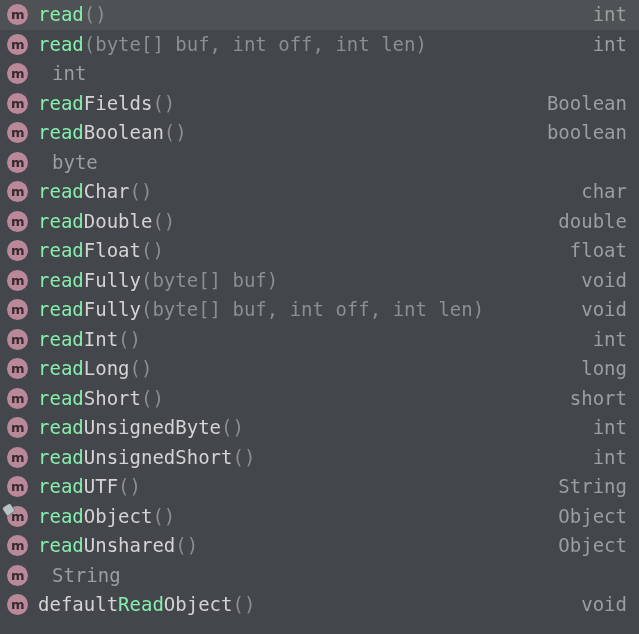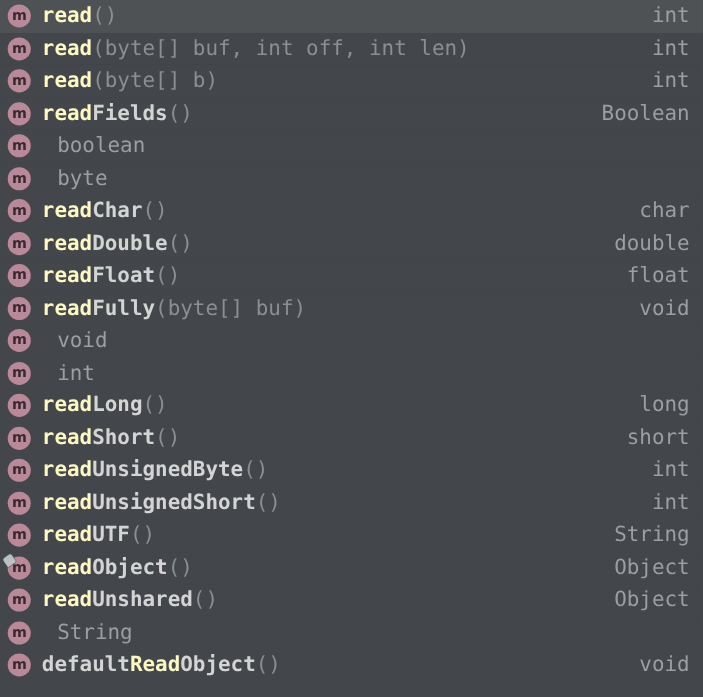--- a/index.html
+++ b/index.html
@@ -64,26 +64,26 @@
   }
   .sig {
     flex: 1 1 auto;
     white-space: nowrap;
     overflow: hidden;
     font-size: 19px;
     line-height: 29px;
     letter-spacing: 0px;
   }
   .sig .match {
-    color: #fef9c3;
-    font-weight: bold;
+    color: #86efac;
+    font-weight: normal;
   }
   .sig .rest {
     color: #d4d4d4;
-    font-weight: bold;
+    font-weight: normal;
   }
   .sig .params {
     color: #8b8f90;
     font-weight: normal;
   }
   .row.deprecated .sig .match,
   .row.deprecated .sig .rest,
   .row.deprecated .sig .params {
     text-decoration: line-through;
     text-decoration-thickness: 1.5px;
@@ -107,30 +107,30 @@
       <span class="sig"><span class="match">read</span><span class="params">()</span></span>
       <span class="type">int</span>
     </div>
     <div class="row">
       <span class="icon-method">m</span>
       <span class="sig"><span class="match">read</span><span class="params">(byte[] buf, int off, int len)</span></span>
       <span class="type">int</span>
     </div>
     <div class="row">
       <span class="icon-method">m</span>
-      <span class="sig"><span class="match">read</span><span class="params">(byte[] b)</span></span>
       <span class="type">int</span>
     </div>
     <div class="row">
       <span class="icon-method">m</span>
       <span class="sig"><span class="match">read</span><span class="rest">Fields</span><span class="params">()</span></span>
       <span class="type">Boolean</span>
     </div>
     <div class="row">
       <span class="icon-method">m</span>
+      <span class="sig"><span class="match">read</span><span class="rest">Boolean</span><span class="params">()</span></span>
       <span class="type">boolean</span>
     </div>
     <div class="row">
       <span class="icon-method">m</span>
       <span class="type">byte</span>
     </div>
     <div class="row">
       <span class="icon-method">m</span>
       <span class="sig"><span class="match">read</span><span class="rest">Char</span><span class="params">()</span></span>
       <span class="type">char</span>
@@ -145,24 +145,26 @@
       <span class="sig"><span class="match">read</span><span class="rest">Float</span><span class="params">()</span></span>
       <span class="type">float</span>
     </div>
     <div class="row">
       <span class="icon-method">m</span>
       <span class="sig"><span class="match">read</span><span class="rest">Fully</span><span class="params">(byte[] buf)</span></span>
       <span class="type">void</span>
     </div>
     <div class="row">
       <span class="icon-method">m</span>
+      <span class="sig"><span class="match">read</span><span class="rest">Fully</span><span class="params">(byte[] buf, int off, int len)</span></span>
       <span class="type">void</span>
     </div>
     <div class="row">
       <span class="icon-method">m</span>
+      <span class="sig"><span class="match">read</span><span class="rest">Int</span><span class="params">()</span></span>
       <span class="type">int</span>
     </div>
     <div class="row">
       <span class="icon-method">m</span>
       <span class="sig"><span class="match">read</span><span class="rest">Long</span><span class="params">()</span></span>
       <span class="type">long</span>
     </div>
     <div class="row">
       <span class="icon-method">m</span>
       <span class="sig"><span class="match">read</span><span class="rest">Short</span><span class="params">()</span></span>

